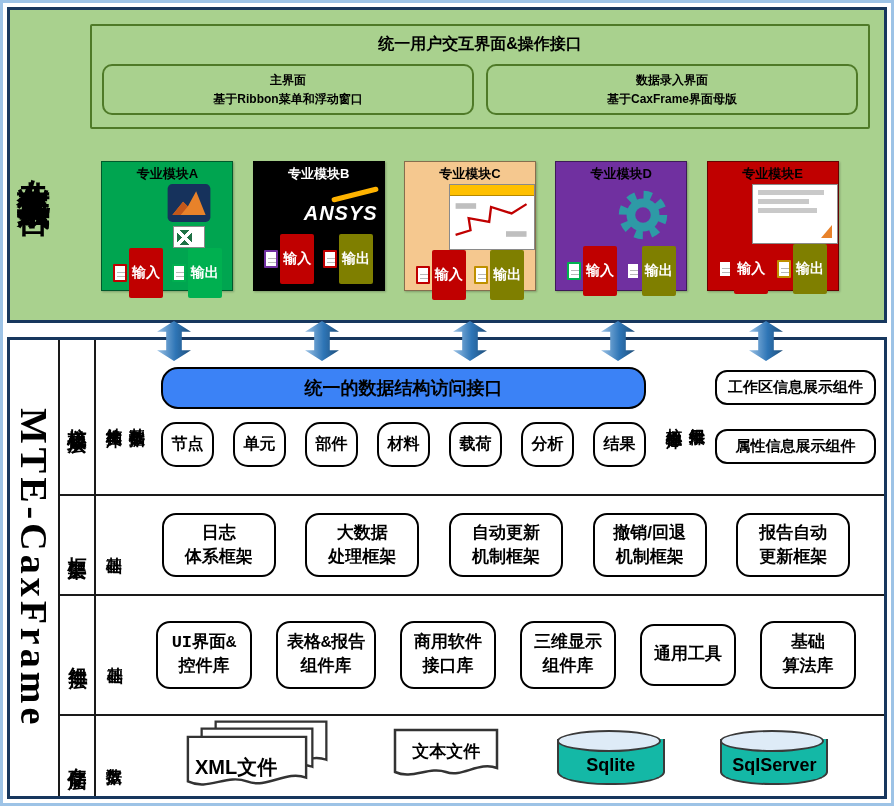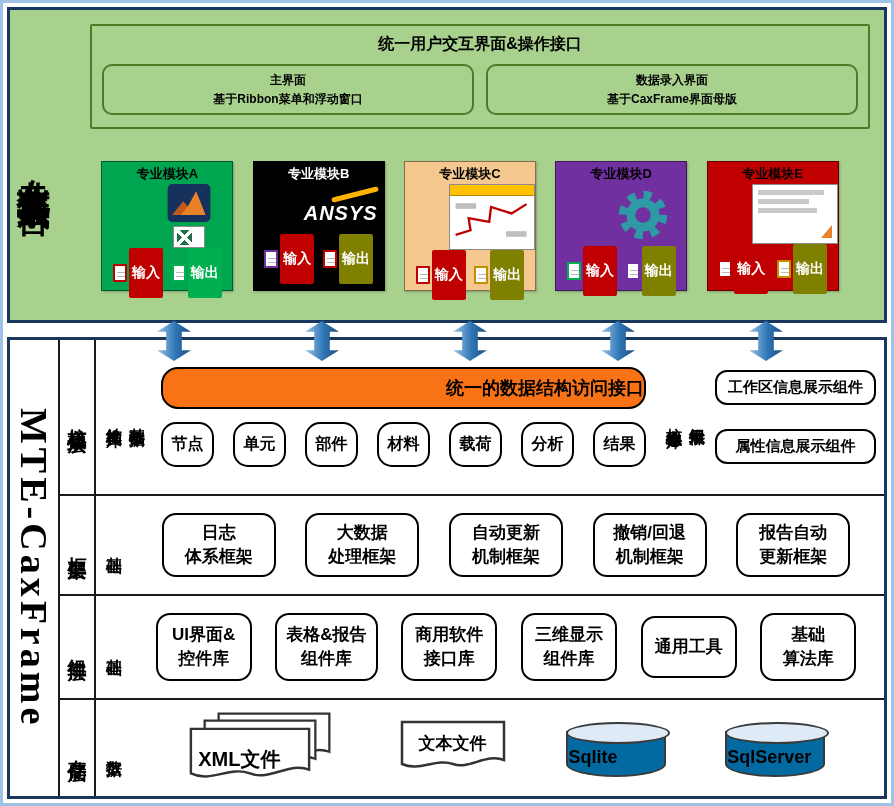--- a/index.html
+++ b/index.html
@@ -94,56 +94,56 @@
                 align-items:center; justify-content:center; }
   .layer-name span { writing-mode:vertical-lr; text-orientation:upright;
                      font-size:19px; font-weight:bold; letter-spacing:2px; }
   .layer-content { flex:1; display:flex; align-items:center; }
   .sub-labels { display:flex; margin:0 4px 0 7px; gap:2px; }
   .v-small { writing-mode:vertical-lr; text-orientation:upright;
              font-size:16px; font-weight:bold; letter-spacing:1px; }
 
   .layer-core { height:156px; }
   .core-mid { flex:1; display:flex; flex-direction:column; gap:13px; margin:0 10px; }
-  .access-pill { border:2px solid #000; border-radius:17px; background:#f97316;
-                 text-align:right; font-weight:bold; font-size:18px; padding:7px 0; }
+  .access-pill { border:2px solid #000; border-radius:17px; background:#3b82f6;
+                 text-align:center; font-weight:bold; font-size:18px; padding:7px 0; }
   .pills { display:flex; justify-content:space-between; }
   .pill { width:53px; border:2px solid #000; border-radius:15px; background:#fff;
           text-align:center; font-weight:bold; font-size:16px; padding:10px 0; }
   .core-right-boxes { display:flex; flex-direction:column; gap:24px; margin:0 8px 0 4px; }
   .rbox { border:2px solid #000; border-radius:12px; background:#fff; white-space:nowrap;
           text-align:center; font-weight:bold; font-size:15px; padding:6px 11px; }
 
   .layer-framework { height:100px; }
   .row-boxes { flex:1; display:flex; justify-content:space-evenly; align-items:center; padding:0 4px; }
   .fw-box { border:2px solid #000; border-radius:14px; background:#fff; min-width:114px;
             text-align:center; font-weight:bold; font-size:17px; line-height:1.4; padding:6px 9px; }
 
-  .layer-component { height:104px; }
+  .layer-component { height:120px;font-family:Liberation Mono, monospace; }
   .cp-box { border:2px solid #000; border-radius:14px; background:#fff; min-width:96px;
             text-align:center; font-weight:bold; font-size:17px; line-height:1.4; padding:8px 9px;
             display:flex; flex-direction:column; justify-content:center; min-height:62px; }
 
   .layer-storage { flex:1; }
   .storage-items { flex:1; display:flex; justify-content:space-evenly; align-items:center; }
   .doc-stack { position:relative; width:152px; height:76px; }
   .doc-stack svg { position:absolute; }
   .doc-stack .p3 { width:118px; left:28px; top:0; }
   .doc-stack .p2 { width:118px; left:14px; top:7px; }
   .doc-stack .p1 { width:126px; left:0;  top:15px; }
   .doc-stack .doc-label { position:absolute; left:2px; top:36px; width:101px;
                           text-align:center; font-weight:bold; font-size:20px; }
   .text-doc { position:relative; width:110px; height:60px; }
   .text-doc svg { position:absolute; left:0; top:0; width:110px; }
   .text-doc .doc-label { position:absolute; left:0; top:14px; width:110px;
                          text-align:center; font-weight:bold; font-size:17px; }
-  .cylinder { position:relative; width:100px; height:46px; background:#0369a1;
+  .cylinder { position:relative; width:108px; height:46px; background:#14b8a6;
               border:2px solid #3a3a3a; border-top:none; margin-top:12px;
               border-radius:0 0 50px 50px / 0 0 13px 13px;
-              display:flex; align-items:center; }
+              display:flex; align-items:center; justify-content:center; }
   .cylinder::before { content:""; position:absolute; left:-2px; top:-9px; width:100px; height:18px;
                       background:#DEEBF7; border:2px solid #3a3a3a; border-radius:50%; }
   .cylinder .db-label { position:relative; z-index:1; font-weight:bold; font-size:18px; margin-top:8px; }
 </style>
 </head>
 <body>
 
 <div class="canvas">
 
   <div class="top-section">

